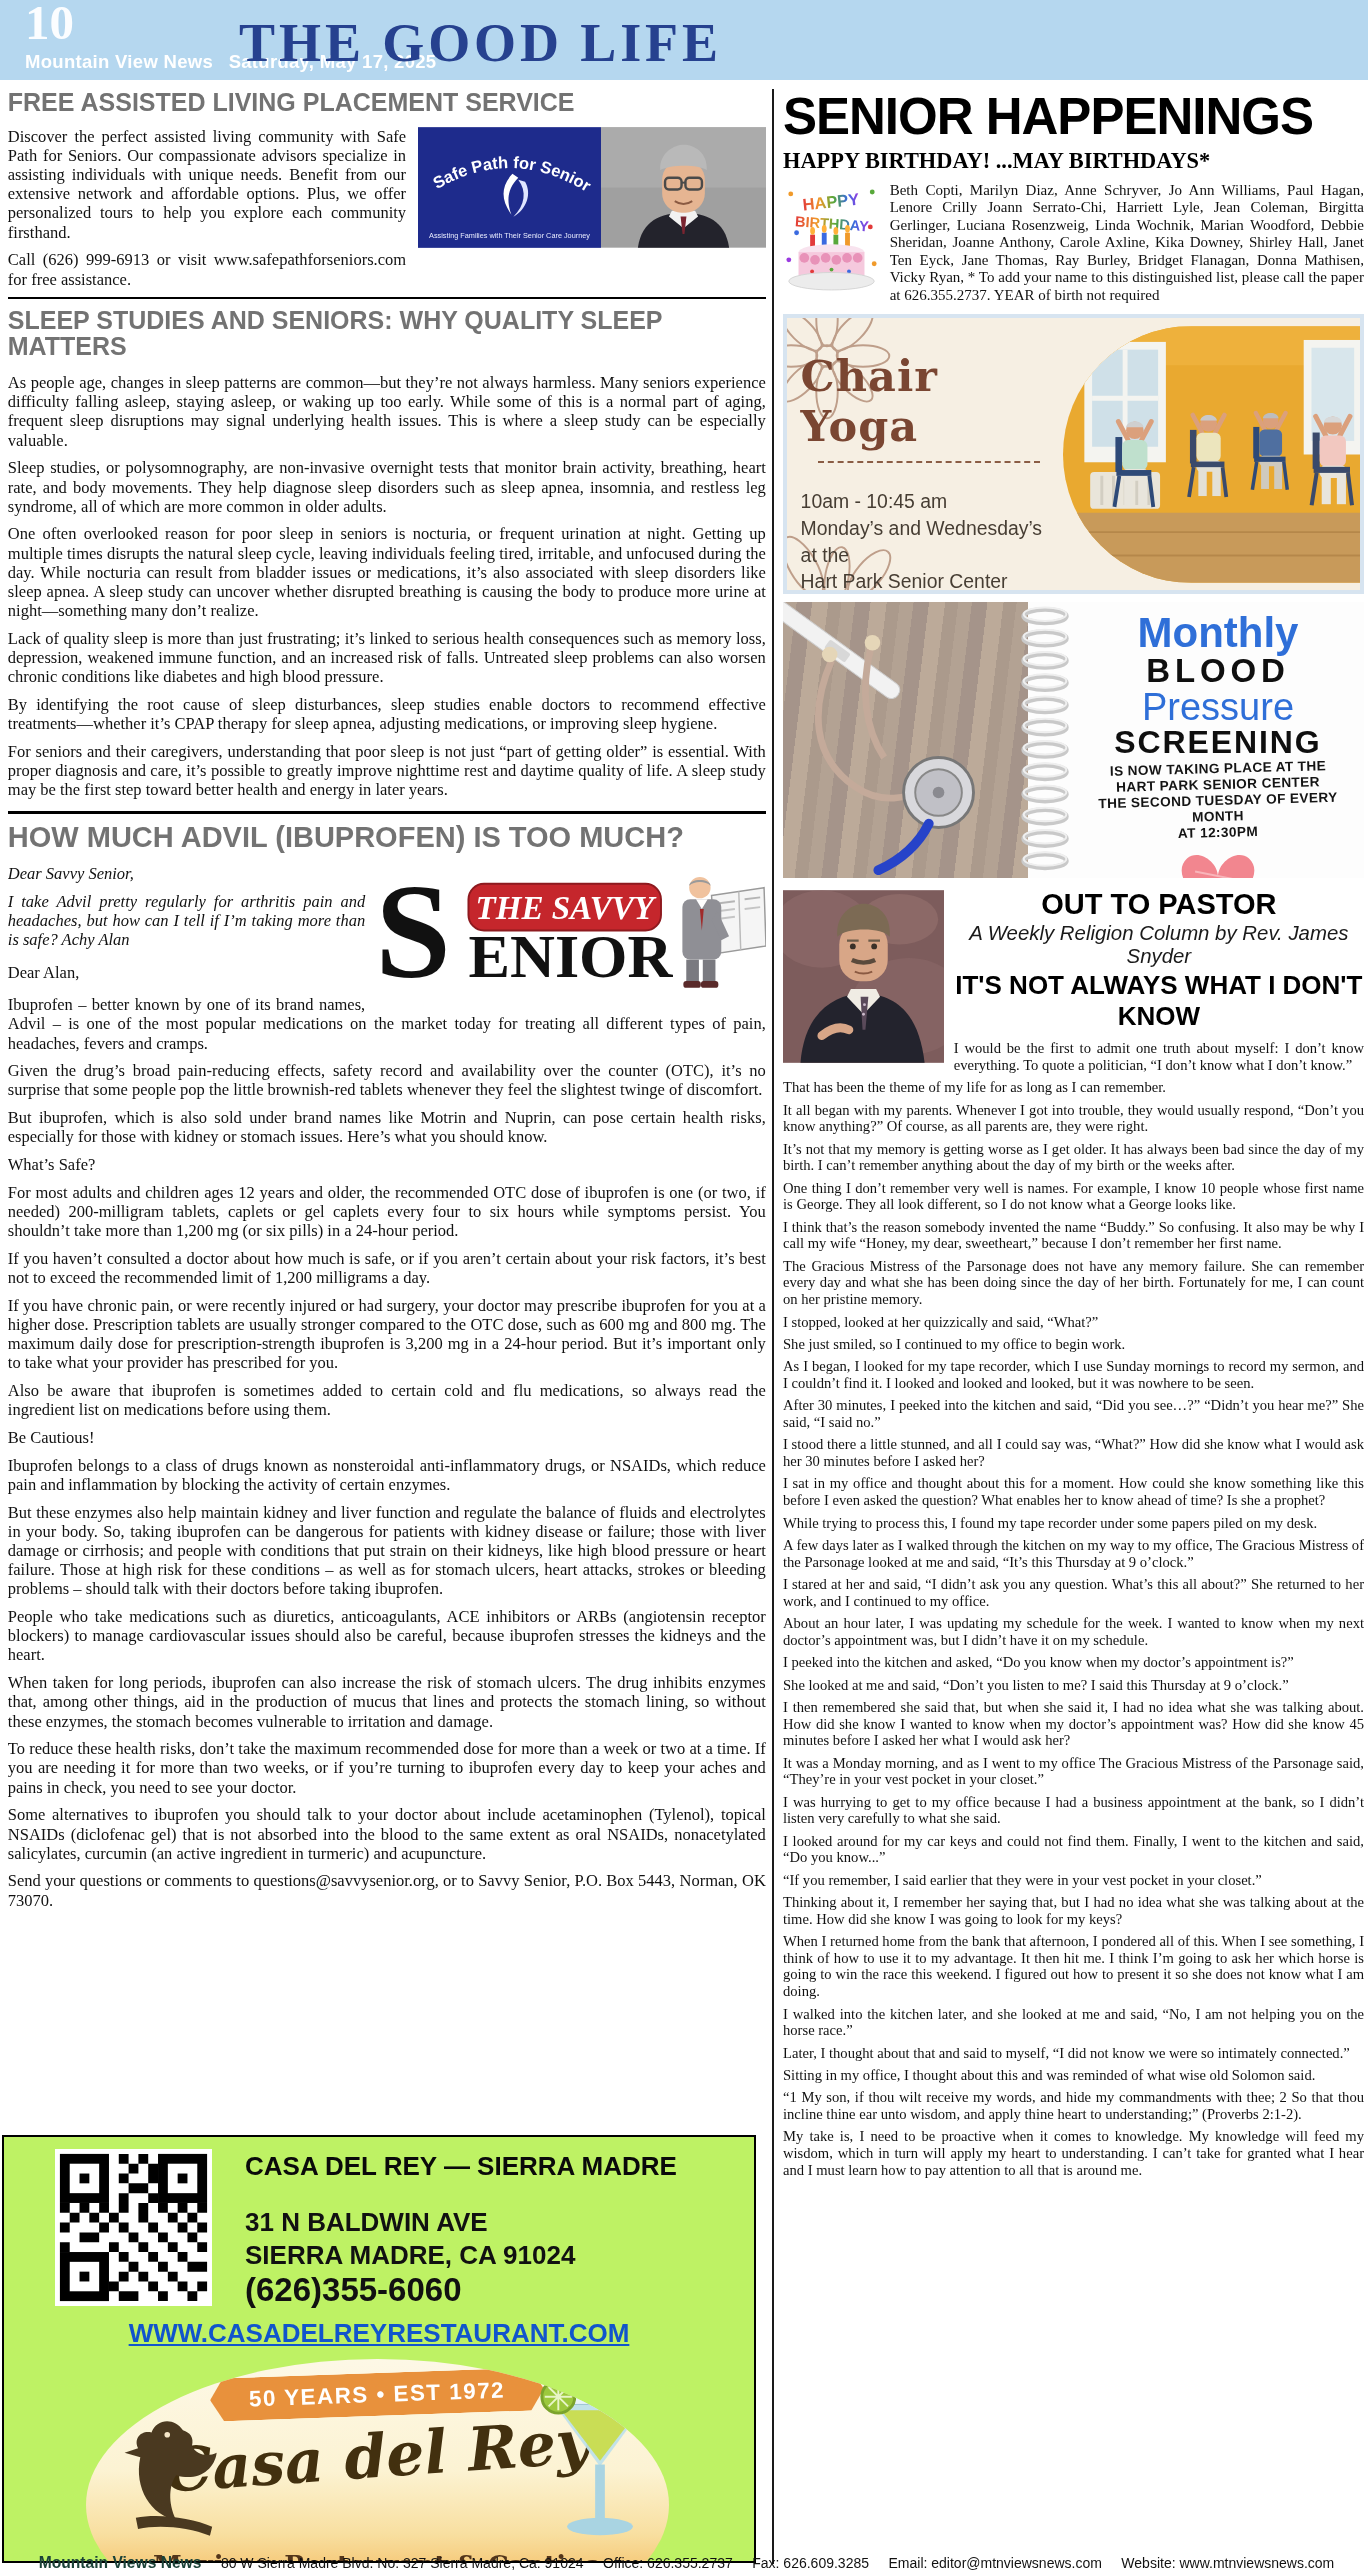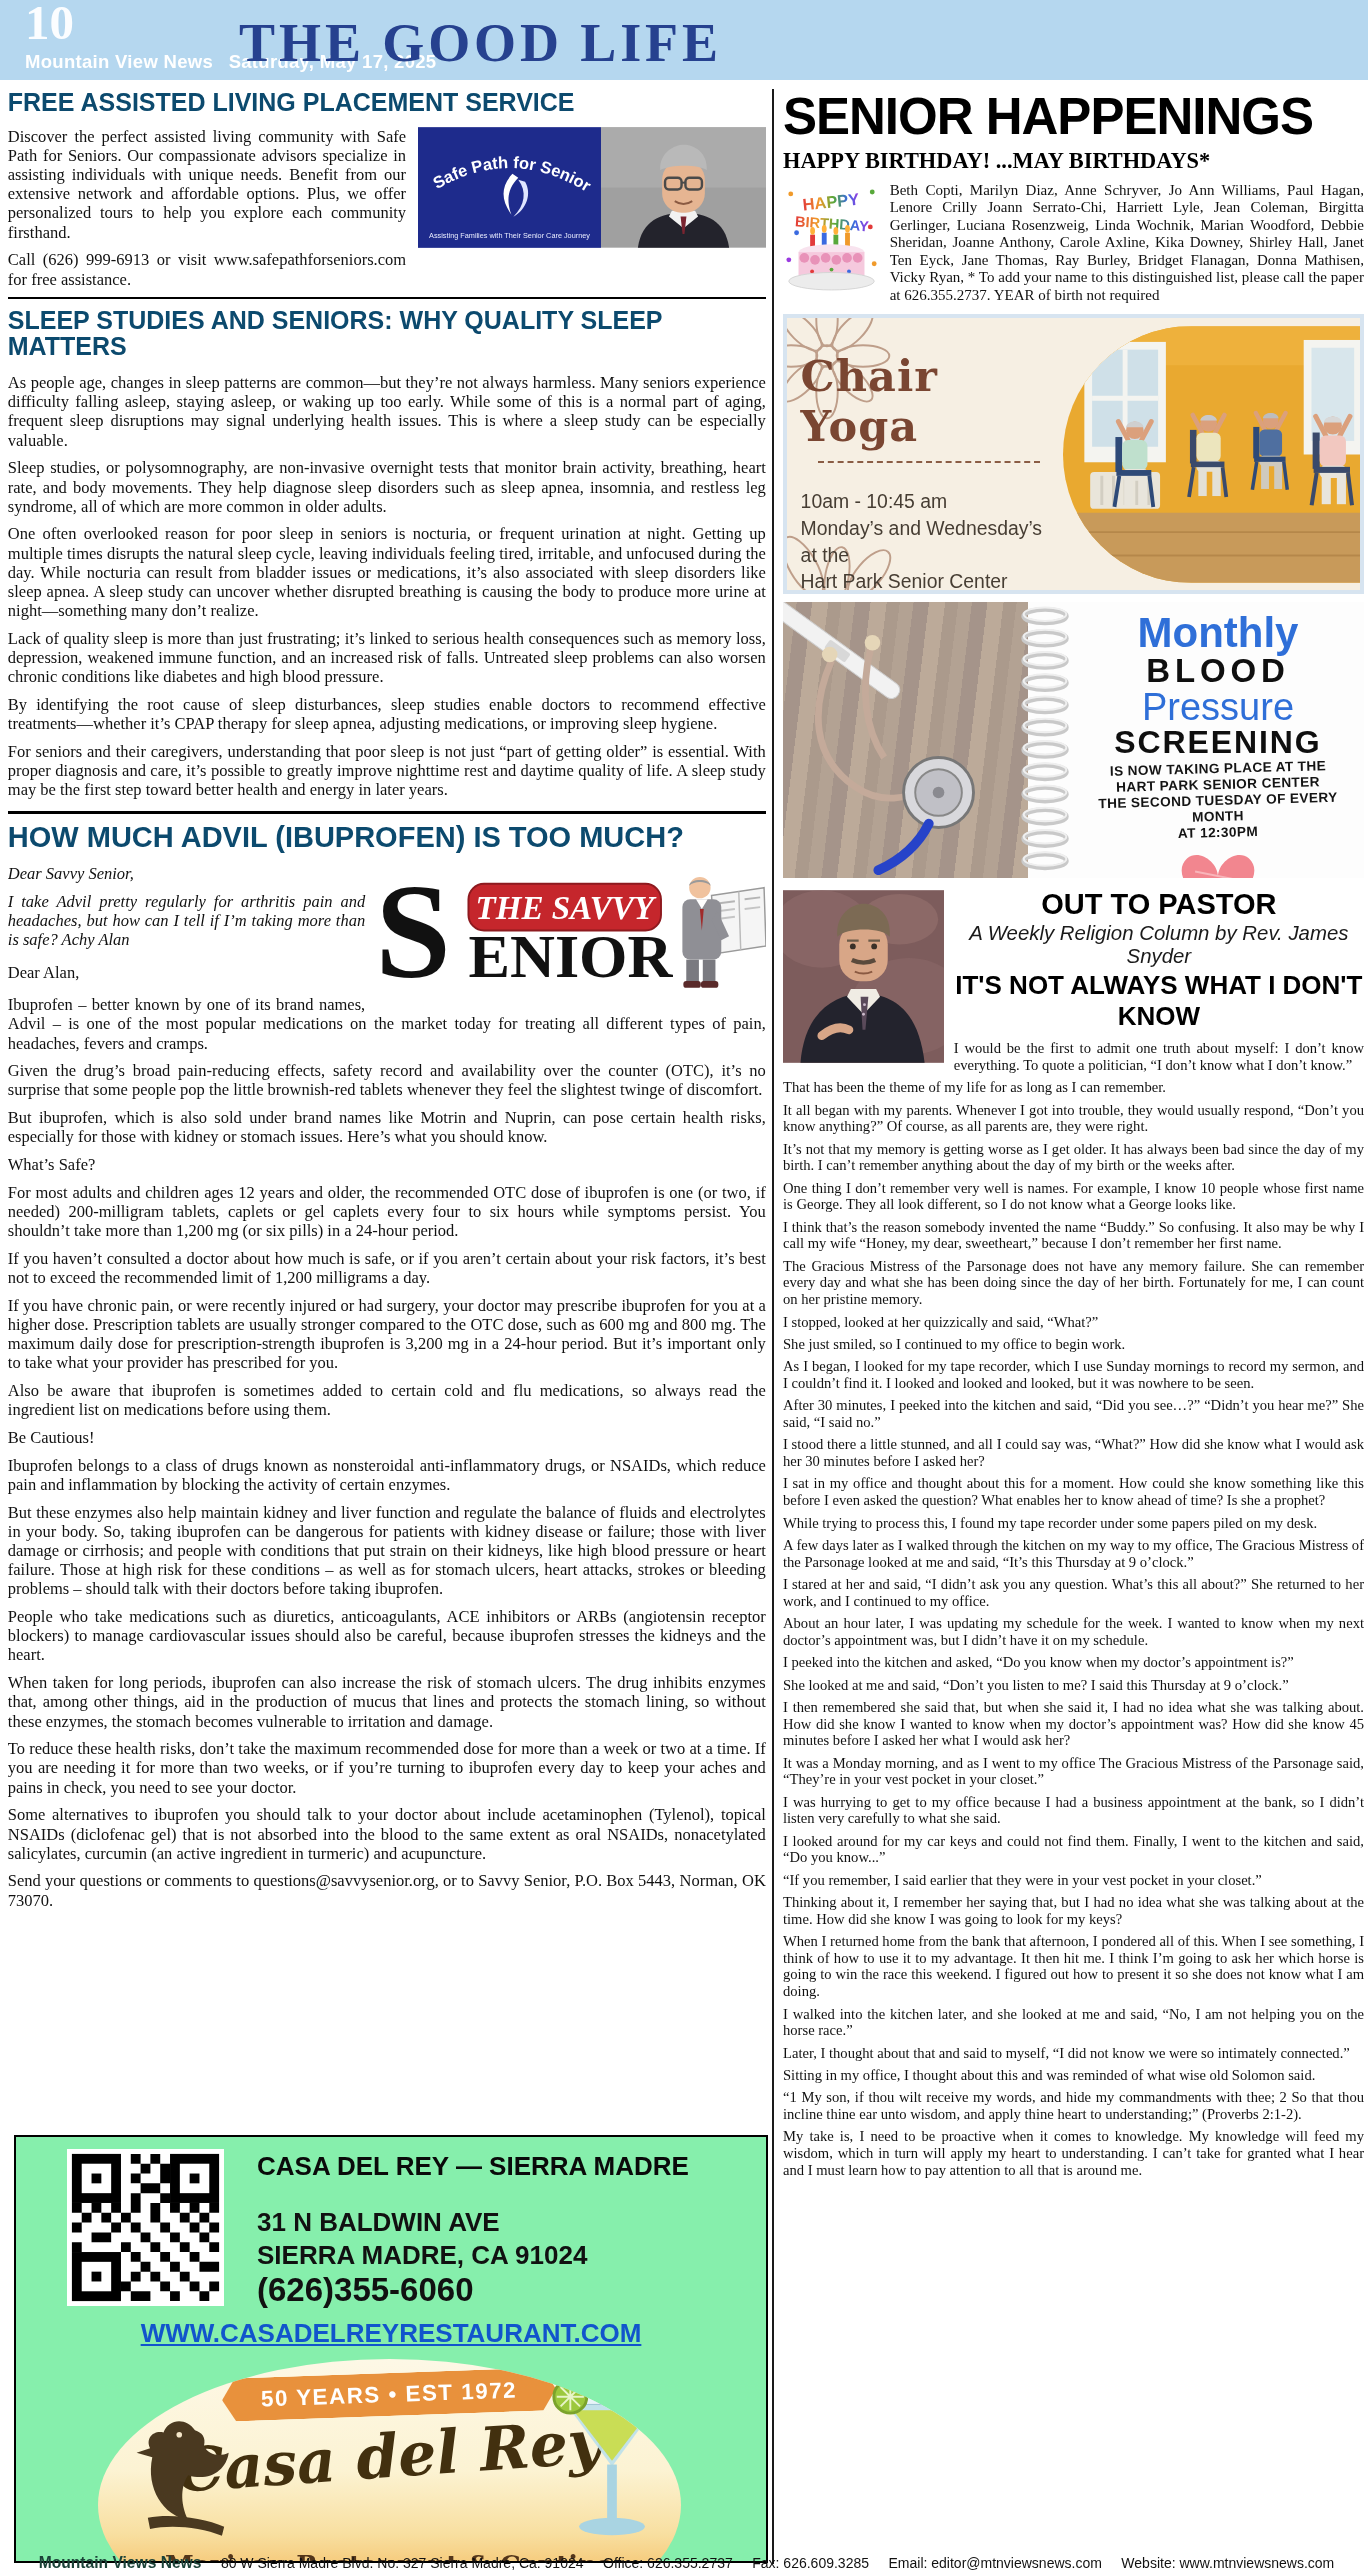--- a/index.html
+++ b/index.html
@@ -7,21 +7,21 @@
         font-family:"Liberation Serif",serif;color:#111;}
   
   .topbar{position:absolute;left:0;top:0;width:1369px;height:80px;background:#b5d7ef;}
   .pagenum{position:absolute;left:25px;top:-5.8px;font:bold 49px "Liberation Serif",serif;color:#fbfdff;}
   .mastline{position:absolute;left:25px;top:51px;font:bold 18.5px "Liberation Sans",sans-serif;color:#ffffff;letter-spacing:0.3px;}
   .mastline .date{margin-left:15.6px;}
   .section-title{position:absolute;left:0;right:408px;top:11.7px;text-align:center;
         font:bold 54px "Liberation Serif",serif;color:#26418f;letter-spacing:3.9px;}
   .vdivider{position:absolute;left:772px;top:89px;width:1.9px;height:2475px;background:#1a1a1a;}
   
-  .headline{font-family:"Liberation Sans",sans-serif;font-weight:700;color:#0c4a6e;line-height:1.05;}
+  .headline{font-family:"Liberation Sans",sans-serif;font-weight:700;color:#737373;line-height:1.05;}
   .h-assisted{font-size:25px;margin:0 0 11.7px 0;}
   .h-sleep{font-size:25px;margin:1.9px 0 13.6px 0;}
   .h-advil{font-size:29px;margin:3.9px 0 11.7px 0;}
   .article p{font-size:16.5px;line-height:1.16;text-align:justify;margin:0 0 8.7px 0;}
   .rule{border:none;border-top:2.4px solid #000;margin:7.8px 0 7.8px 0;}
   .rule.thick{border-top:3.9px solid #000;margin:11.7px 0 7.8px 0;}
   .left-col{position:absolute;left:7.8px;top:89px;width:758px;height:2039px;overflow:hidden;}
   .right-col{position:absolute;left:783px;top:91px;width:581px;height:2473px;overflow:hidden;}
   
   .safepath{float:right;width:348px;height:121px;margin:0 0 5.8px 11.7px;display:flex;}
@@ -61,22 +61,22 @@
   .bp-heart{margin-top:1.9px;}
   
   .pastor{font-size:14.6px;}
   .pastor p{font-size:14.6px;line-height:1.14;text-align:justify;margin:0 0 5.8px 0;}
   .pastor-photo{float:left;width:161px;height:173px;margin:3.9px 9.7px 5.8px 0;}
   .pastor-head{text-align:center;overflow:hidden;}
   .pastor-title{font:bold 29px "Liberation Sans",sans-serif;margin:1.9px 0 1.9px 0;color:#000;}
   .pastor-sub{font:italic 20.4px "Liberation Sans",sans-serif;color:#1a1a1a;margin:0 0 1.9px 0;}
   .pastor-headline{font:bold 26px "Liberation Sans",sans-serif;margin:0 0 7.8px 0;color:#000;}
   
-  .casa-ad{position:absolute;left:14px;top:2135px;width:750px;height:424px;border:2.9px solid #000;
-           background:#86efac;overflow:hidden;text-decoration:underline;}
+  .casa-ad{position:absolute;left:2px;top:2135px;width:750px;height:424px;border:2.9px solid #000;
+           background:#bef264;overflow:hidden;text-decoration:underline;}
   .qr{position:absolute;left:51px;top:11.7px;}
   .casa-head{position:absolute;left:241px;top:13.6px;font:bold 26px "Liberation Sans",sans-serif;color:#0a0a0a;}
   .casa-a1{position:absolute;left:241px;top:70px;font:bold 26px "Liberation Sans",sans-serif;}
   .casa-a2{position:absolute;left:241px;top:103px;font:bold 26px "Liberation Sans",sans-serif;}
   .casa-phone{position:absolute;left:241px;top:134px;font:bold 33px "Liberation Sans",sans-serif;}
   .casa-web{position:absolute;left:0;right:0;top:181px;text-align:center;
             font:bold 26px "Liberation Sans",sans-serif;color:#1155cc;text-decoration:underline;cursor:pointer;}
   .casa-oval{position:absolute;left:82px;top:222px;width:583px;height:292px;border-radius:50%;
      background:linear-gradient(180deg,#fdf8e6 0%,#fcf3d3 38%,#f8dfa0 60%,#f4bb60 78%,#ef9f38 100%);overflow:hidden;}
   .casa-banner{position:absolute;left:124px;top:13.6px;width:334px;height:43px;background:#e8913c;

